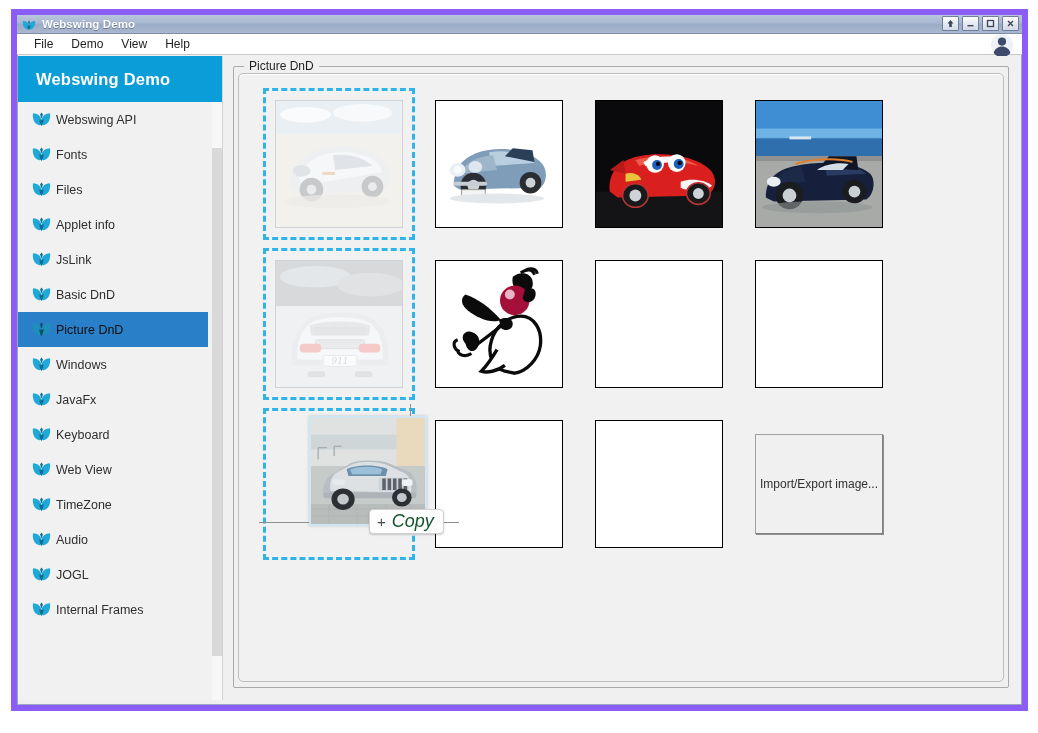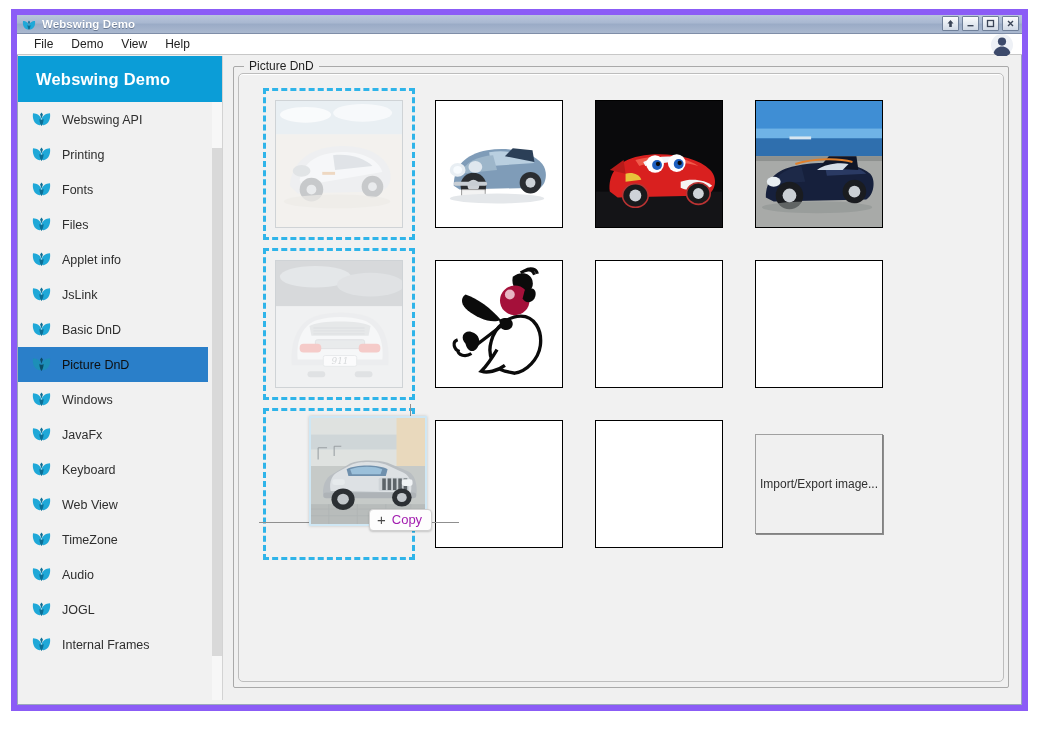--- a/index.html
+++ b/index.html
@@ -101,21 +101,21 @@
   }
   #sidebar-list { position: absolute; top: 46px; left: 0; right: 0; bottom: 0; }
   .nav-item {
     height: 35px;
     display: flex; align-items: center;
     padding-left: 13px;
     position: relative;
   }
   .nav-item .nav-label {
     font-size: 12.5px; color: #2e2e2e;
-    margin-left: 10px; white-space: nowrap;
+    margin-left: 4px; white-space: nowrap;
   }
   .nav-item.selected {
     background: #2a7fc9;
     width: 190px;
   }
   .nav-item.selected .nav-label { color: #0e0e0e; }
   .bfly { width: 21px; height: 17px; flex: none; display: block; }
 
   
   #sb-track {
@@ -213,21 +213,21 @@
     background: #fdfdfd;
     border: 1px solid #d0d0d0;
     border-radius: 4px;
     box-shadow: 0 1px 2px rgba(0,0,0,.18);
     padding: 2px 9px 3px 7px;
     display: flex; align-items: center; gap: 6px;
     z-index: 9;
     white-space: nowrap;
   }
   .copy-plus { color: #4b4b4b; font-size: 15px; line-height: 1; font-weight: 500; }
-  .copy-text { color: #a21caf; font-size: 13px; line-height: 1; }
+  .copy-text { color: #14532d; font-size: 18px; line-height: 1; font-style: italic; }
 
   
   .ie-button {
     width: 128px; height: 100px;
     background: #f0f0f0;
     border: 1px solid #a0a0a0;
     border-right-color: #828282;
     border-bottom-color: #828282;
     box-shadow: 1px 1px 0 #8d8d8d;
     display: flex; align-items: center; justify-content: center;
@@ -303,31 +303,20 @@
           <div class="nav-item">
             <span>
               <svg class="bfly" viewBox="0 0 28 24">
                 <path d="M2 3 C1 10 3 18 11 20 C14 21 14 14 13.5 11 C13 7 8 3 2 3Z" fill="#1fa8d8"></path>
                 <path d="M26 3 C27 10 25 18 17 20 C14 21 14 14 14.5 11 C15 7 20 3 26 3Z" fill="#1fa8d8"></path>
                 <path d="M12 5 L14 11 L16 5 L14 2Z" fill="#0d6f95"></path>
                 <path d="M11 11 C11 15 12.5 20 14 21 C15.5 20 17 15 17 11 C16 13 12 13 11 11Z" fill="#0d6f95"></path>
               </svg>
             </span>
             <span class="nav-label">Webswing API</span>
-          </div>
-          <div class="nav-item">
-            <span>
-              <svg class="bfly" viewBox="0 0 28 24">
-                <path d="M2 3 C1 10 3 18 11 20 C14 21 14 14 13.5 11 C13 7 8 3 2 3Z" fill="#1fa8d8"></path>
-                <path d="M26 3 C27 10 25 18 17 20 C14 21 14 14 14.5 11 C15 7 20 3 26 3Z" fill="#1fa8d8"></path>
-                <path d="M12 5 L14 11 L16 5 L14 2Z" fill="#0d6f95"></path>
-                <path d="M11 11 C11 15 12.5 20 14 21 C15.5 20 17 15 17 11 C16 13 12 13 11 11Z" fill="#0d6f95"></path>
-              </svg>
-            </span>
-            <span class="nav-label">Printing</span>
           </div>
           <div class="nav-item">
             <span>
               <svg class="bfly" viewBox="0 0 28 24">
                 <path d="M2 3 C1 10 3 18 11 20 C14 21 14 14 13.5 11 C13 7 8 3 2 3Z" fill="#1fa8d8"></path>
                 <path d="M26 3 C27 10 25 18 17 20 C14 21 14 14 14.5 11 C15 7 20 3 26 3Z" fill="#1fa8d8"></path>
                 <path d="M12 5 L14 11 L16 5 L14 2Z" fill="#0d6f95"></path>
                 <path d="M11 11 C11 15 12.5 20 14 21 C15.5 20 17 15 17 11 C16 13 12 13 11 11Z" fill="#0d6f95"></path>
               </svg>
             </span>

